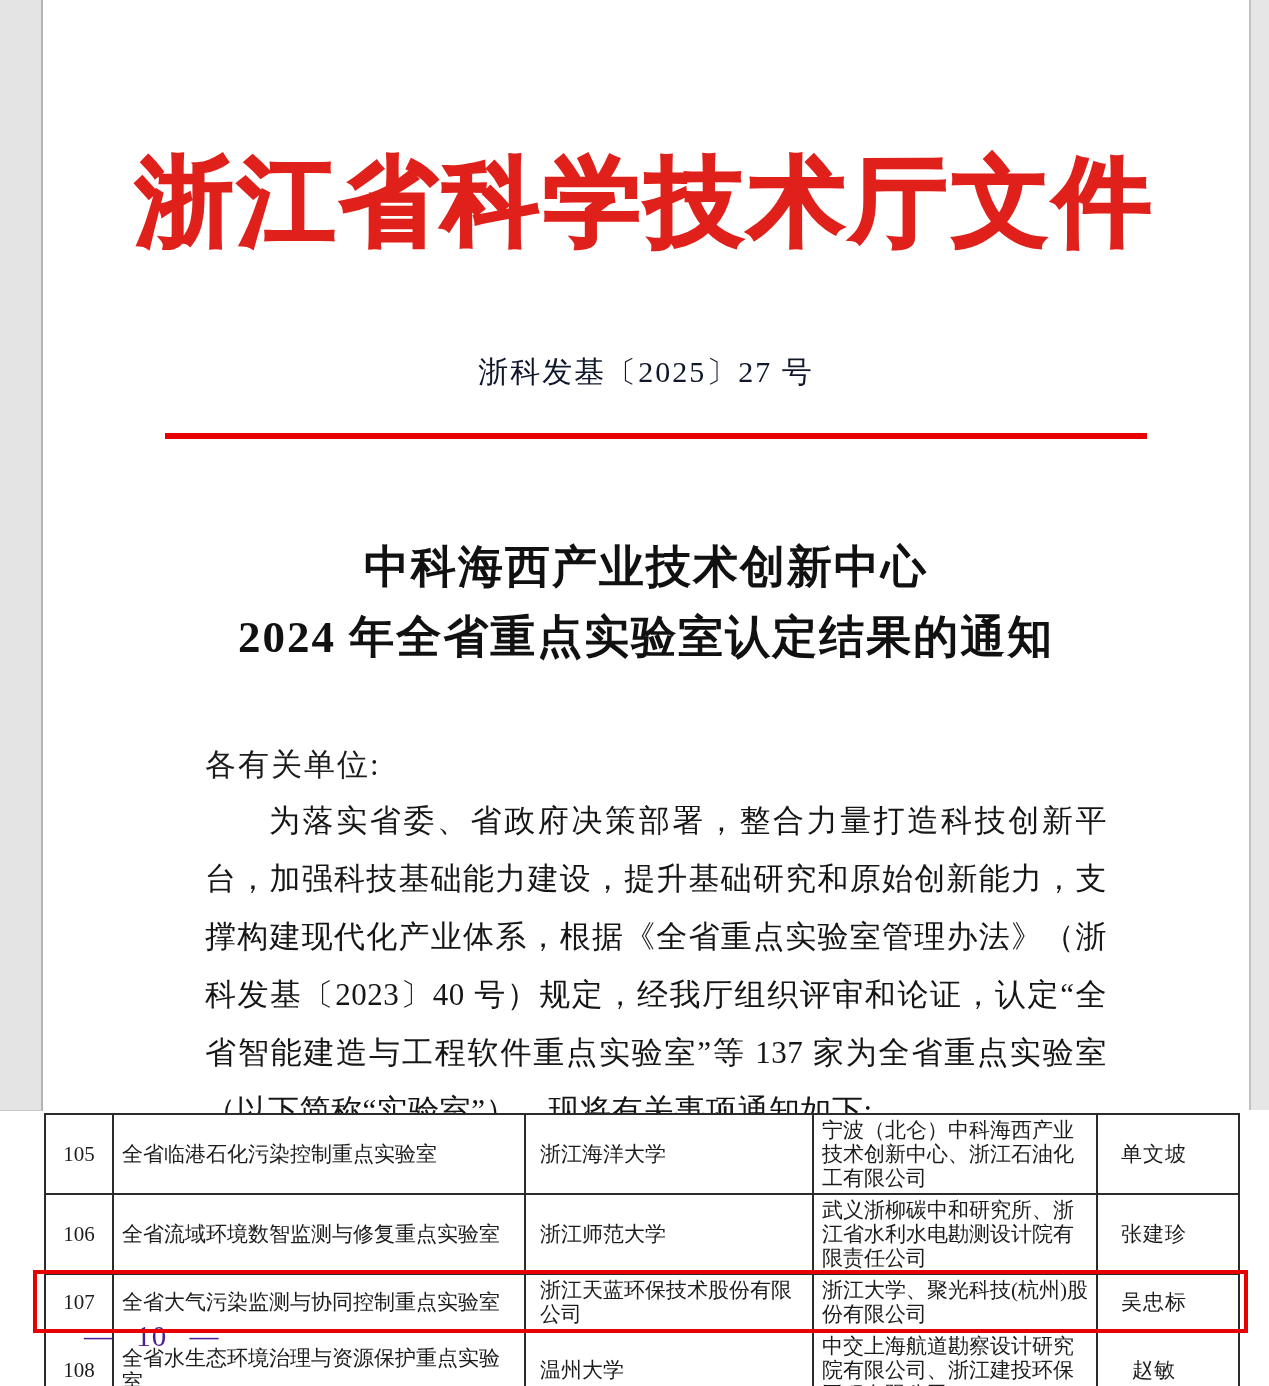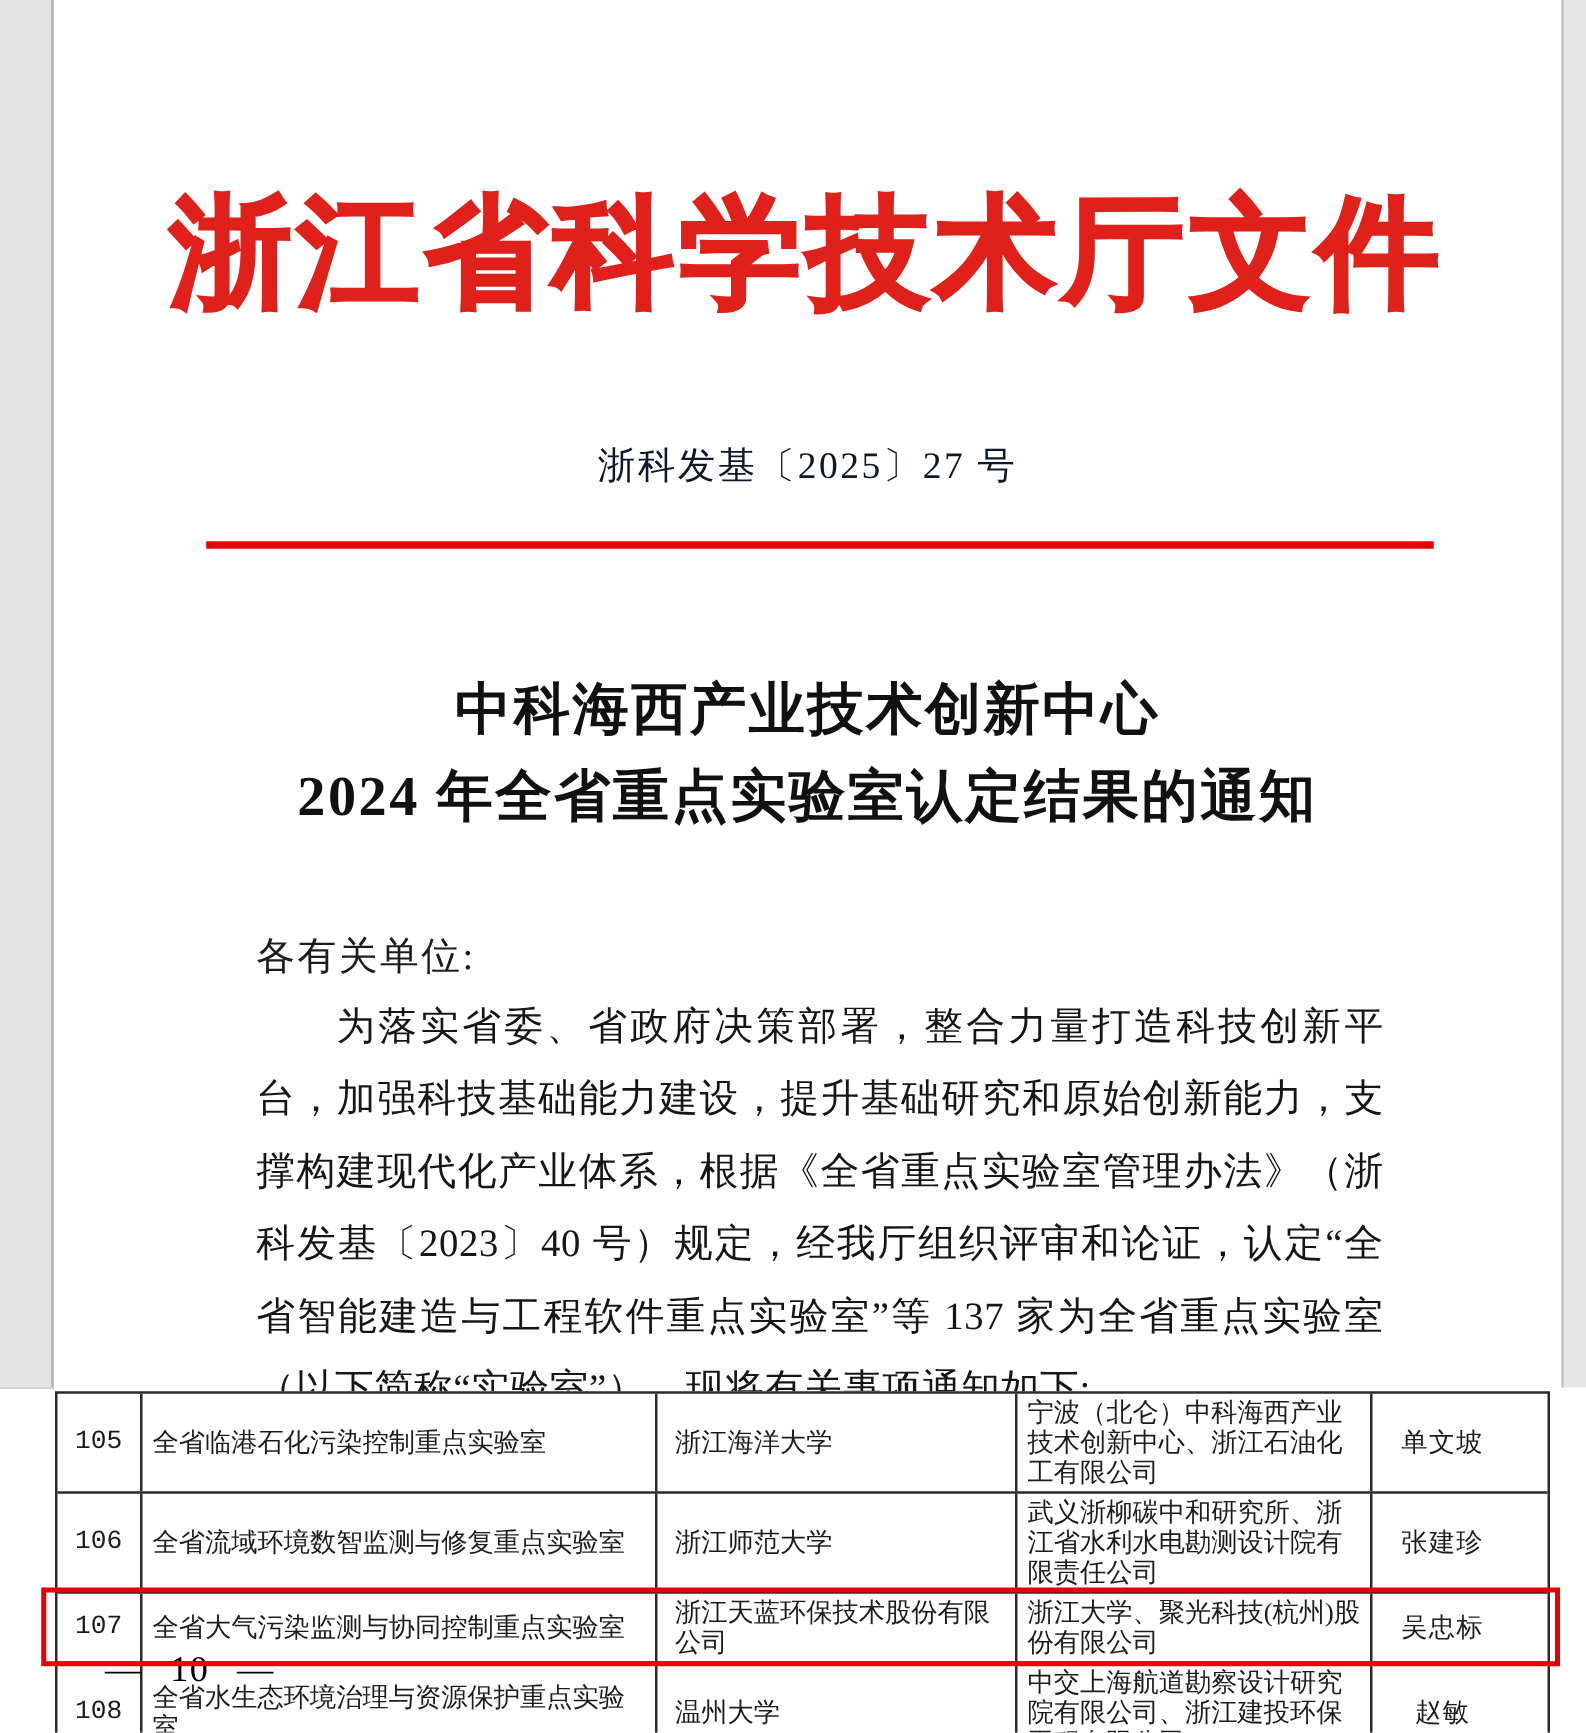--- a/index.html
+++ b/index.html
@@ -72,36 +72,36 @@
   }
   .trow + .trow{border-top:2px solid #2b2b2b;}
   .tc{
     box-sizing:border-box;
     display:flex;align-items:center;
     padding:3px 8px;
     line-height:24px;
     min-height:45px;
   }
   .tc + .tc{border-left:2px solid #2b2b2b;}
-  .c-no{width:66px;justify-content:center;text-align:center;font-family:Liberation Mono, monospace;}
+  .c-no{width:66px;justify-content:center;text-align:center;}
   .c-lab{width:412px;}
   .c-unit{width:288px;padding-left:14px;}
   .c-partners{width:284px;}
   .c-director{width:114px;justify-content:center;text-align:center;letter-spacing:1px;}
   .trow.hl{position:relative;z-index:3;}
   .trow.hl::after{
     content:"";position:absolute;pointer-events:none;
     left:-13px;right:-10px;top:-5px;bottom:-4px;
     border:4px solid #e60000;
   }
   .page-number{
     position:absolute;left:84px;top:1320px;
     font-size:29px;letter-spacing:1px;
     word-spacing:14px;
-    color:#000000;
+    color:#4c1d95;
   }
 </style>
 </head>
 <body>
 
 <div class="canvas">
   <div class="margin-left"></div>
   <div class="margin-right"></div>
 
   <div class="letterhead">浙江省科学技术厅文件</div>

